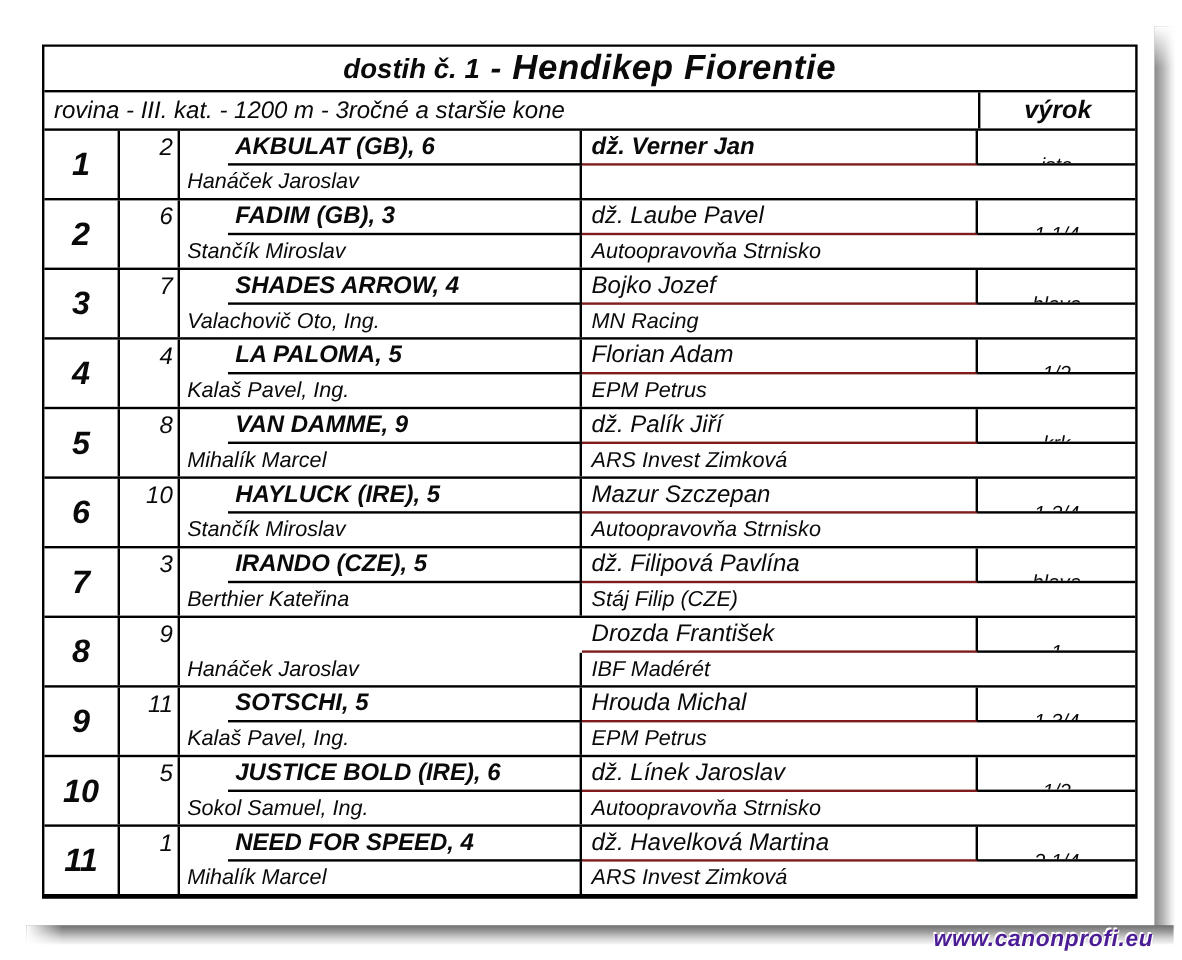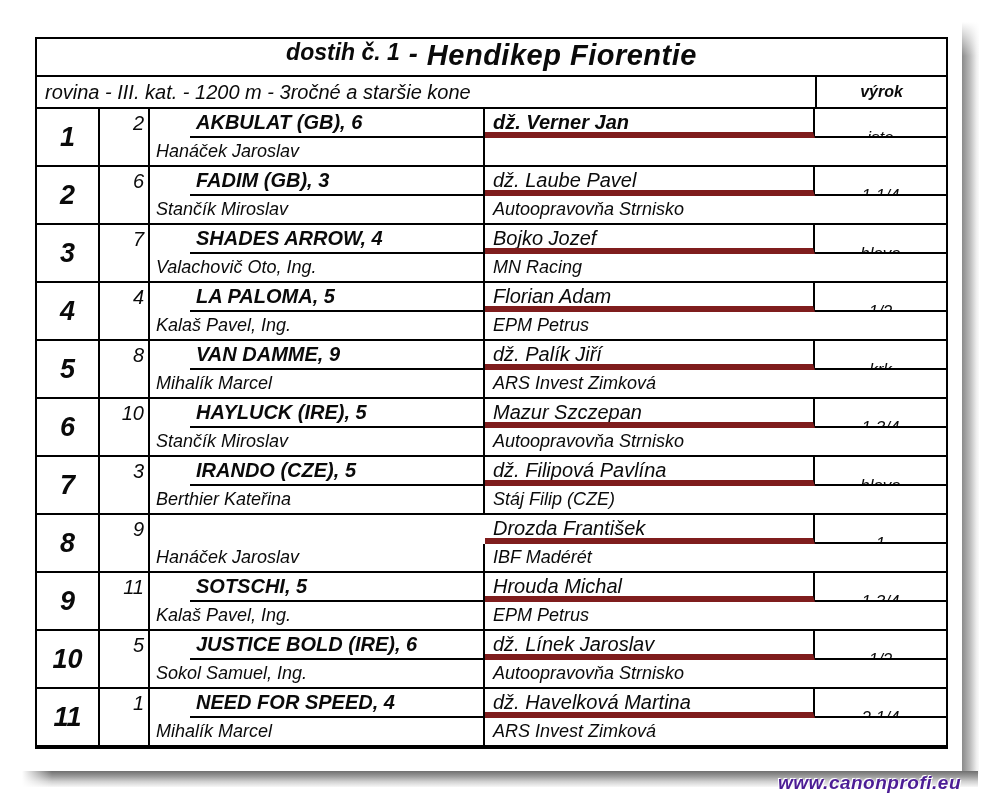--- a/index.html
+++ b/index.html
@@ -64,20 +64,21 @@
     border: 2px solid #000;
     border-bottom-width: 4px;
     background: #fff;
     color: #0a0a0a;
     font-style: italic;
   }
   .title-row {
     height: 36px;
     border-bottom: 2px solid #000;
     display: flex;
+    align-items: center;
     justify-content: center;
     gap: 9px;
     white-space: nowrap;
   }
   .title-small { font-weight: bold; font-size: 23px; }
   .title-dash  { font-weight: bold; font-size: 27px; }
   .title-big   { font-weight: bold; font-size: 29px; letter-spacing: 0.5px; }
 
   .subtitle-row {
     height: 30px;
@@ -92,21 +93,21 @@
     white-space: nowrap;
   }
   .verdict-head {
     width: 131px;
     box-sizing: border-box;
     border-left: 2px solid #000;
     align-self: stretch;
     display: flex;
     align-items: center;
     justify-content: center;
-    font-size: 16px;
+    font-size: 21px;
     font-weight: bold;
   }
 
   .entry {
     display: grid;
     grid-template-columns: 63px 50px 335px 330px 131px;
     grid-template-rows: 29px 27px;
     border-bottom: 2px solid #000;
   }
   .entry:last-child { border-bottom: none; }
@@ -130,21 +131,21 @@
     border-right: 2px solid #000;
     border-bottom: 2px solid #000;
     padding-left: 6px;
     font-size: 20px; font-weight: bold;
     line-height: 27px;
     margin-left: 40px;
   }
   .c-jockey {
     grid-column: 4; grid-row: 1;
     border-right: 2px solid #000;
-    border-bottom: 6px solid #7f1d1d;
+    border-bottom: 2px solid #7f1d1d;
     padding-left: 8px;
     font-size: 20px;
     line-height: 27px;
   }
   .c-jockey.bold { font-weight: bold; }
   .c-verdict {
     grid-column: 5; grid-row: 1;
     border-bottom: 2px solid #000;
     text-align: center;
     font-size: 17px;

